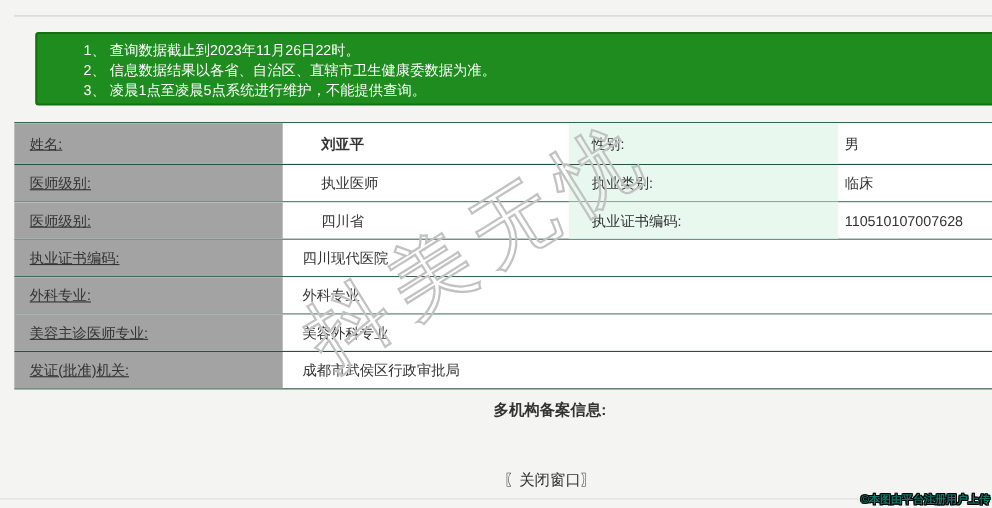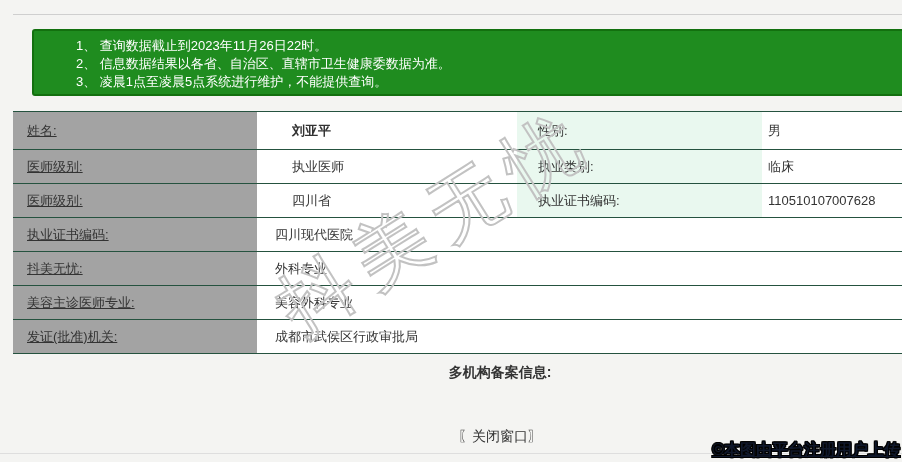--- a/index.html
+++ b/index.html
@@ -80,30 +80,29 @@
     font-size: 74px;
     letter-spacing: 14px;
     white-space: nowrap;
     color: transparent;
     -webkit-text-stroke: 2px #c2c2c2;
     pointer-events: none;
     z-index: 5;
   }
   .copyright-badge {
     position: absolute; right: 2px; bottom: 1px;
-    font-size: 16px; font-weight: bold;
-    color: #0f172a;
+    font-size: 10px; font-weight: bold;
+    color: #0f766e;
     text-shadow:
       -1px -1px 0 #000, 1px -1px 0 #000,
       -1px 1px 0 #000, 1px 1px 0 #000,
       0 -1px 0 #000, 0 1px 0 #000,
       -1px 0 0 #000, 1px 0 0 #000;
     z-index: 10;
     letter-spacing: 0px;
-    text-decoration: underline;
   }
 </style>
 </head>
 <body>
 
 <div class="page">
 
   <div class="top-divider"></div>
 
   <div class="notice-box">
@@ -134,21 +133,21 @@
       <div class="cell label2">执业证书编码:</div>
       <div class="cell value2">110510107007628</div>
     </div>
 
     <div class="row">
       <div class="cell label">执业证书编码:</div>
       <div class="cell value-span">四川现代医院</div>
     </div>
 
     <div class="row">
-      <div class="cell label">抖美无忧:</div>
+      <div class="cell label">外科专业:</div>
       <div class="cell value-span">外科专业</div>
     </div>
 
     <div class="row">
       <div class="cell label">美容主诊医师专业:</div>
       <div class="cell value-span">美容外科专业</div>
     </div>
 
     <div class="row">
       <div class="cell label">发证(批准)机关:</div>

